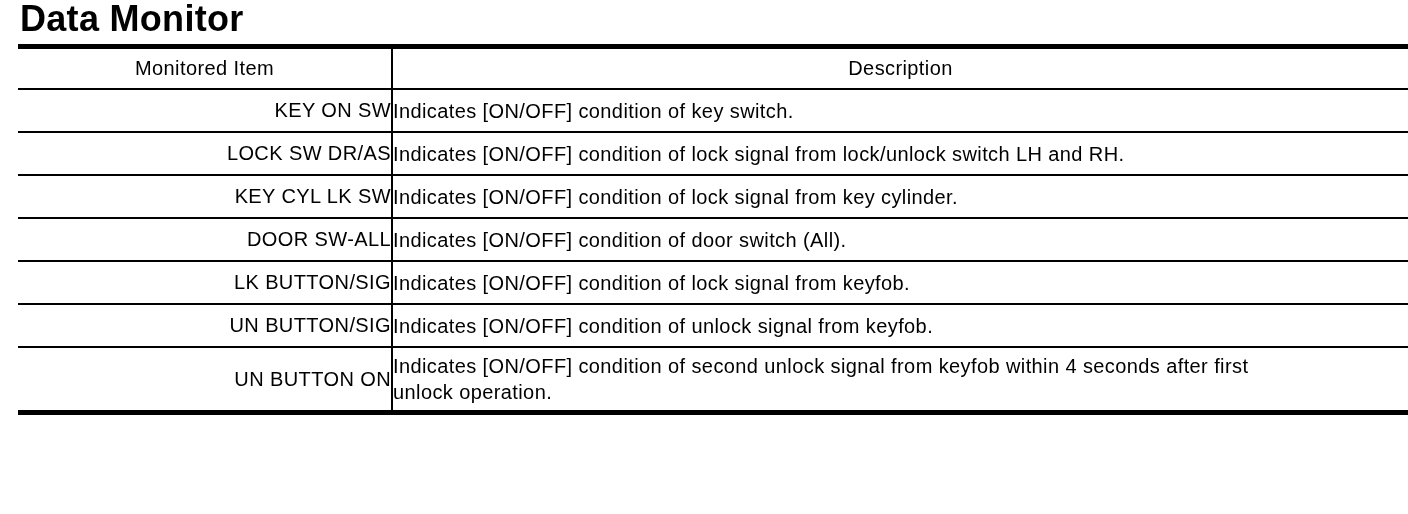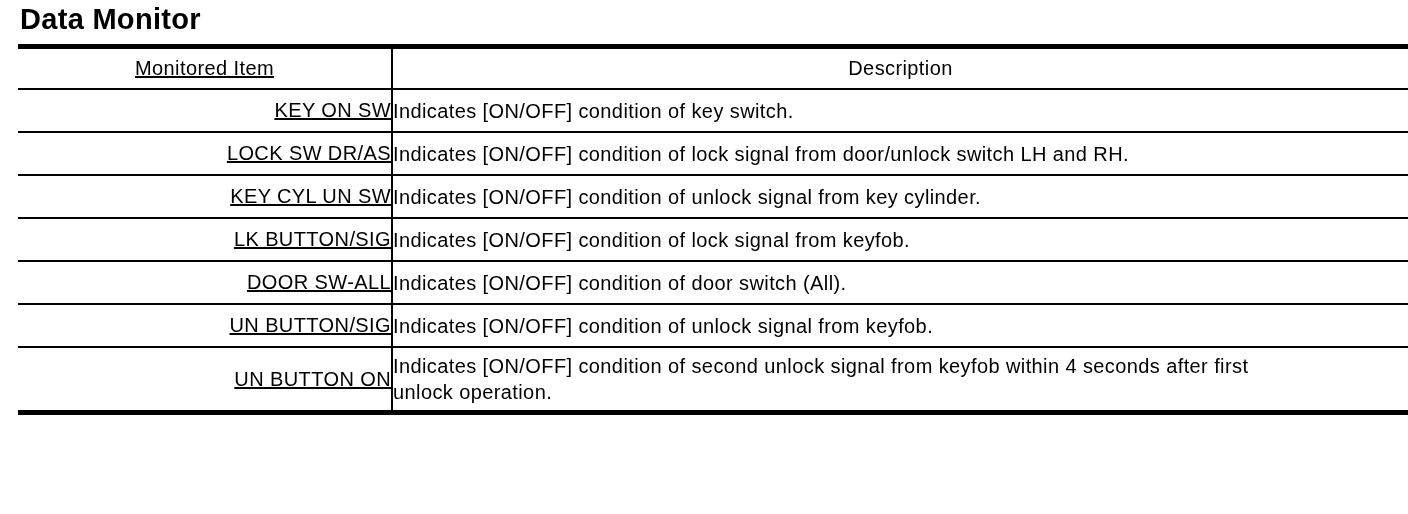--- a/index.html
+++ b/index.html
@@ -13,21 +13,21 @@
     color: #000000;
     -webkit-font-smoothing: none;
   }
   .page {
     position: relative;
     width: 1408px;
     height: 514px;
     background: #ffffff;
   }
   .title {
-    font-size: 29px;
+    font-size: 36px;
     line-height: 34px;
     font-weight: bold;
     letter-spacing: 0.3px;
     margin: 2px 0 0 20px;
   }
   table.data-table {
     margin: 8px 0 0 18px;
     width: 1390px;
     border-collapse: collapse;
     table-layout: fixed;
@@ -39,21 +39,20 @@
     border-bottom: 2px solid #000000;
     font-size: 20px;
     font-weight: normal;
     letter-spacing: 0.4px;
     vertical-align: middle;
     padding: 0;
   }
   col.col-item { width: 374px; }
   th.item, td.item {
     border-right: 2px solid #000000;
-    text-decoration: underline;
   }
   thead th {
     text-align: center;
     height: 39px;
   }
   td.item {
     padding-left: 11px;
     height: 41px;
     text-align: right;
   }
@@ -91,39 +90,39 @@
     <tbody>
       <tr>
         <td class="item">KEY ON SW</td>
         <td class="desc">
             <div class="desc-text">Indicates [ON/OFF] condition of key switch.</div>
           </td>
       </tr>
       <tr>
         <td class="item">LOCK SW DR/AS</td>
         <td class="desc">
-            <div class="desc-text">Indicates [ON/OFF] condition of lock signal from door/unlock switch LH and RH.</div>
+            <div class="desc-text">Indicates [ON/OFF] condition of lock signal from lock/unlock switch LH and RH.</div>
           </td>
       </tr>
       <tr>
-        <td class="item">KEY CYL UN SW</td>
+        <td class="item">KEY CYL LK SW</td>
         <td class="desc">
-            <div class="desc-text">Indicates [ON/OFF] condition of unlock signal from key cylinder.</div>
+            <div class="desc-text">Indicates [ON/OFF] condition of lock signal from key cylinder.</div>
+          </td>
+      </tr>
+      <tr>
+        <td class="item">DOOR SW-ALL</td>
+        <td class="desc">
+            <div class="desc-text">Indicates [ON/OFF] condition of door switch (All).</div>
           </td>
       </tr>
       <tr>
         <td class="item">LK BUTTON/SIG</td>
         <td class="desc">
             <div class="desc-text">Indicates [ON/OFF] condition of lock signal from keyfob.</div>
-          </td>
-      </tr>
-      <tr>
-        <td class="item">DOOR SW-ALL</td>
-        <td class="desc">
-            <div class="desc-text">Indicates [ON/OFF] condition of door switch (All).</div>
           </td>
       </tr>
       <tr>
         <td class="item">UN BUTTON/SIG</td>
         <td class="desc">
             <div class="desc-text">Indicates [ON/OFF] condition of unlock signal from keyfob.</div>
           </td>
       </tr>
       <tr class="last-row">
         <td class="item">UN BUTTON ON</td>

